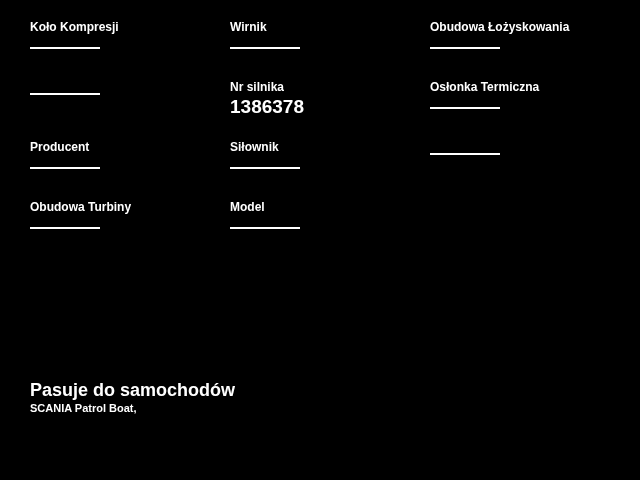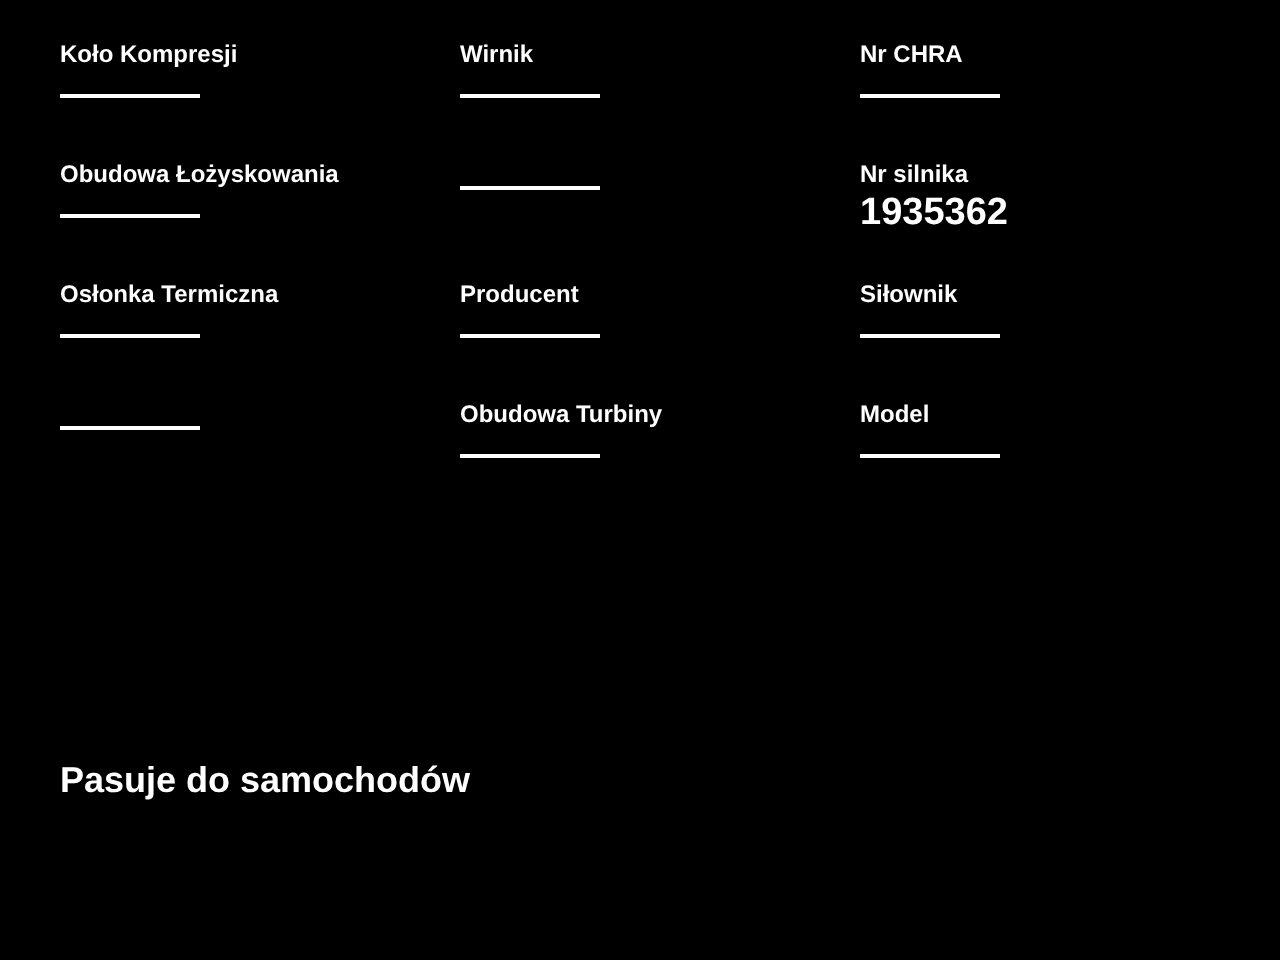--- a/index.html
+++ b/index.html
@@ -80,37 +80,33 @@
     <div class="field">
       <div class="field-label">Koło Kompresji</div>
       <div class="field-line"></div>
     </div>
 
     <div class="field">
       <div class="field-label">Wirnik</div>
       <div class="field-line"></div>
     </div>
 
-    <div class="field">
-      <div class="field-label">Nr CHRA</div>
-      <div class="field-line"></div>
-    </div>
 
     <div class="field">
       <div class="field-label">Obudowa Łożyskowania</div>
       <div class="field-line"></div>
     </div>
 
     <div class="field">
       <div class="field-line"></div>
     </div>
 
     <div class="field">
       <div class="field-label">Nr silnika</div>
-      <div class="field-value">1935362</div>
+      <div class="field-value">1386378</div>
     </div>
 
     <div class="field">
       <div class="field-label">Osłonka Termiczna</div>
       <div class="field-line"></div>
     </div>
 
     <div class="field">
       <div class="field-label">Producent</div>
       <div class="field-line"></div>
@@ -132,15 +128,16 @@
 
     <div class="field">
       <div class="field-label">Model</div>
       <div class="field-line"></div>
     </div>
 
   </div>
 
   <div class="fits-section">
     <h1 class="fits-heading">Pasuje do samochodów</h1>
+    <div class="fits-cars">SCANIA Patrol Boat,</div>
   </div>
 
 </div>
 
 </body></html>

